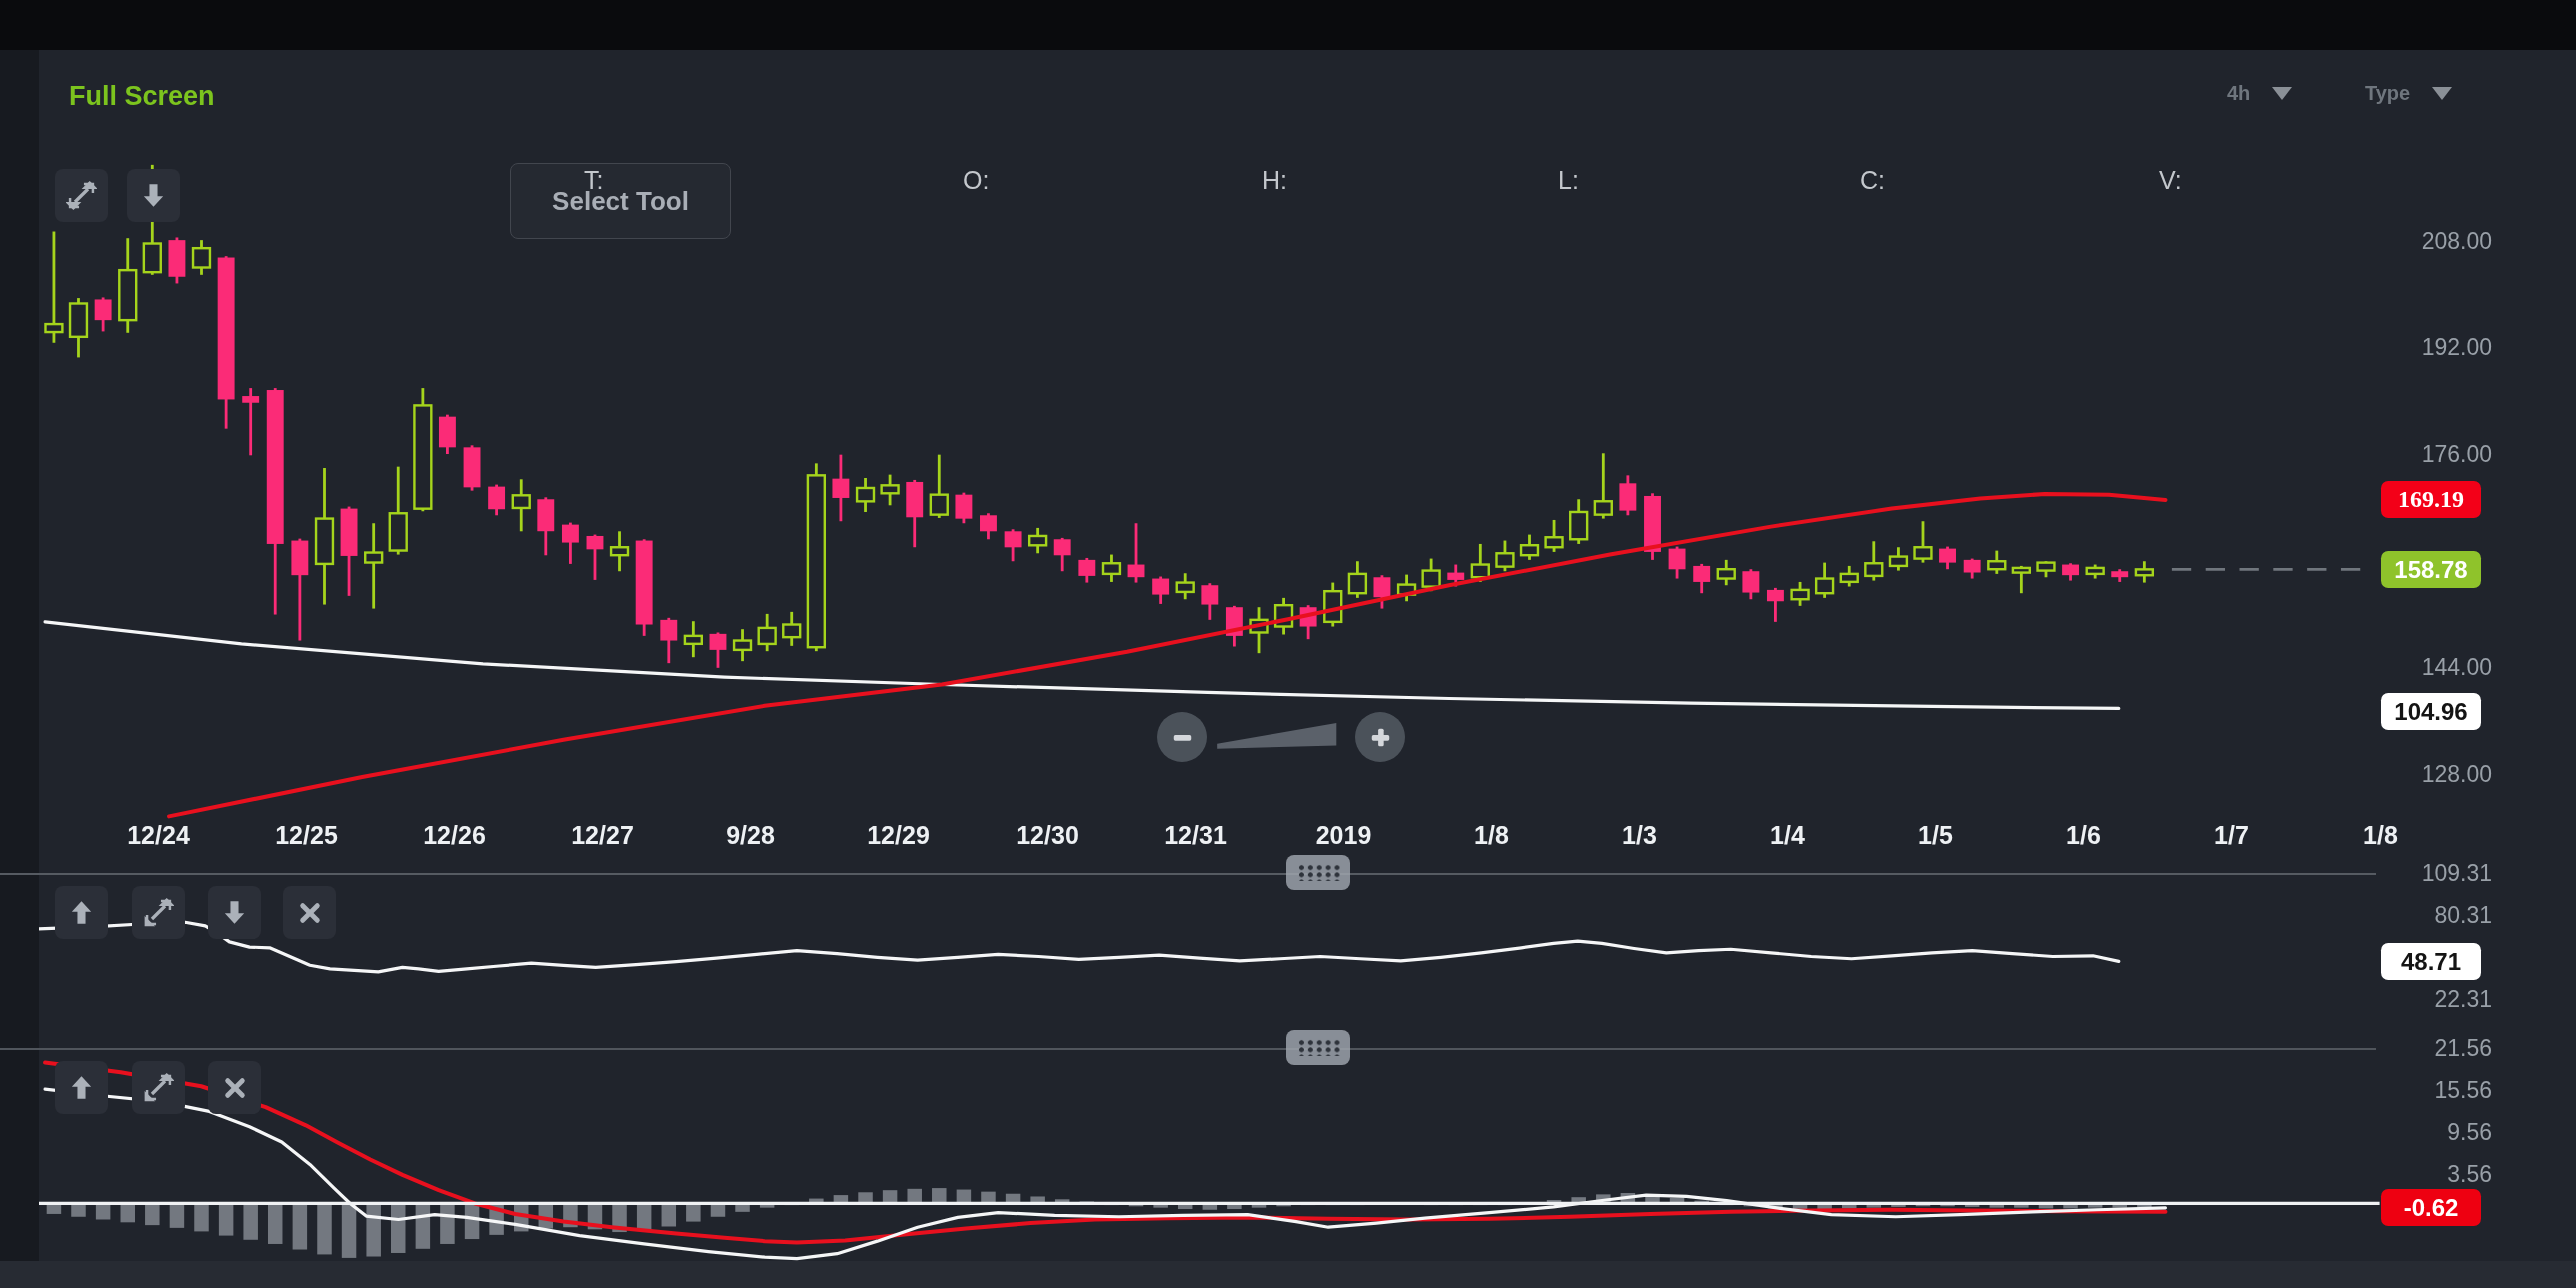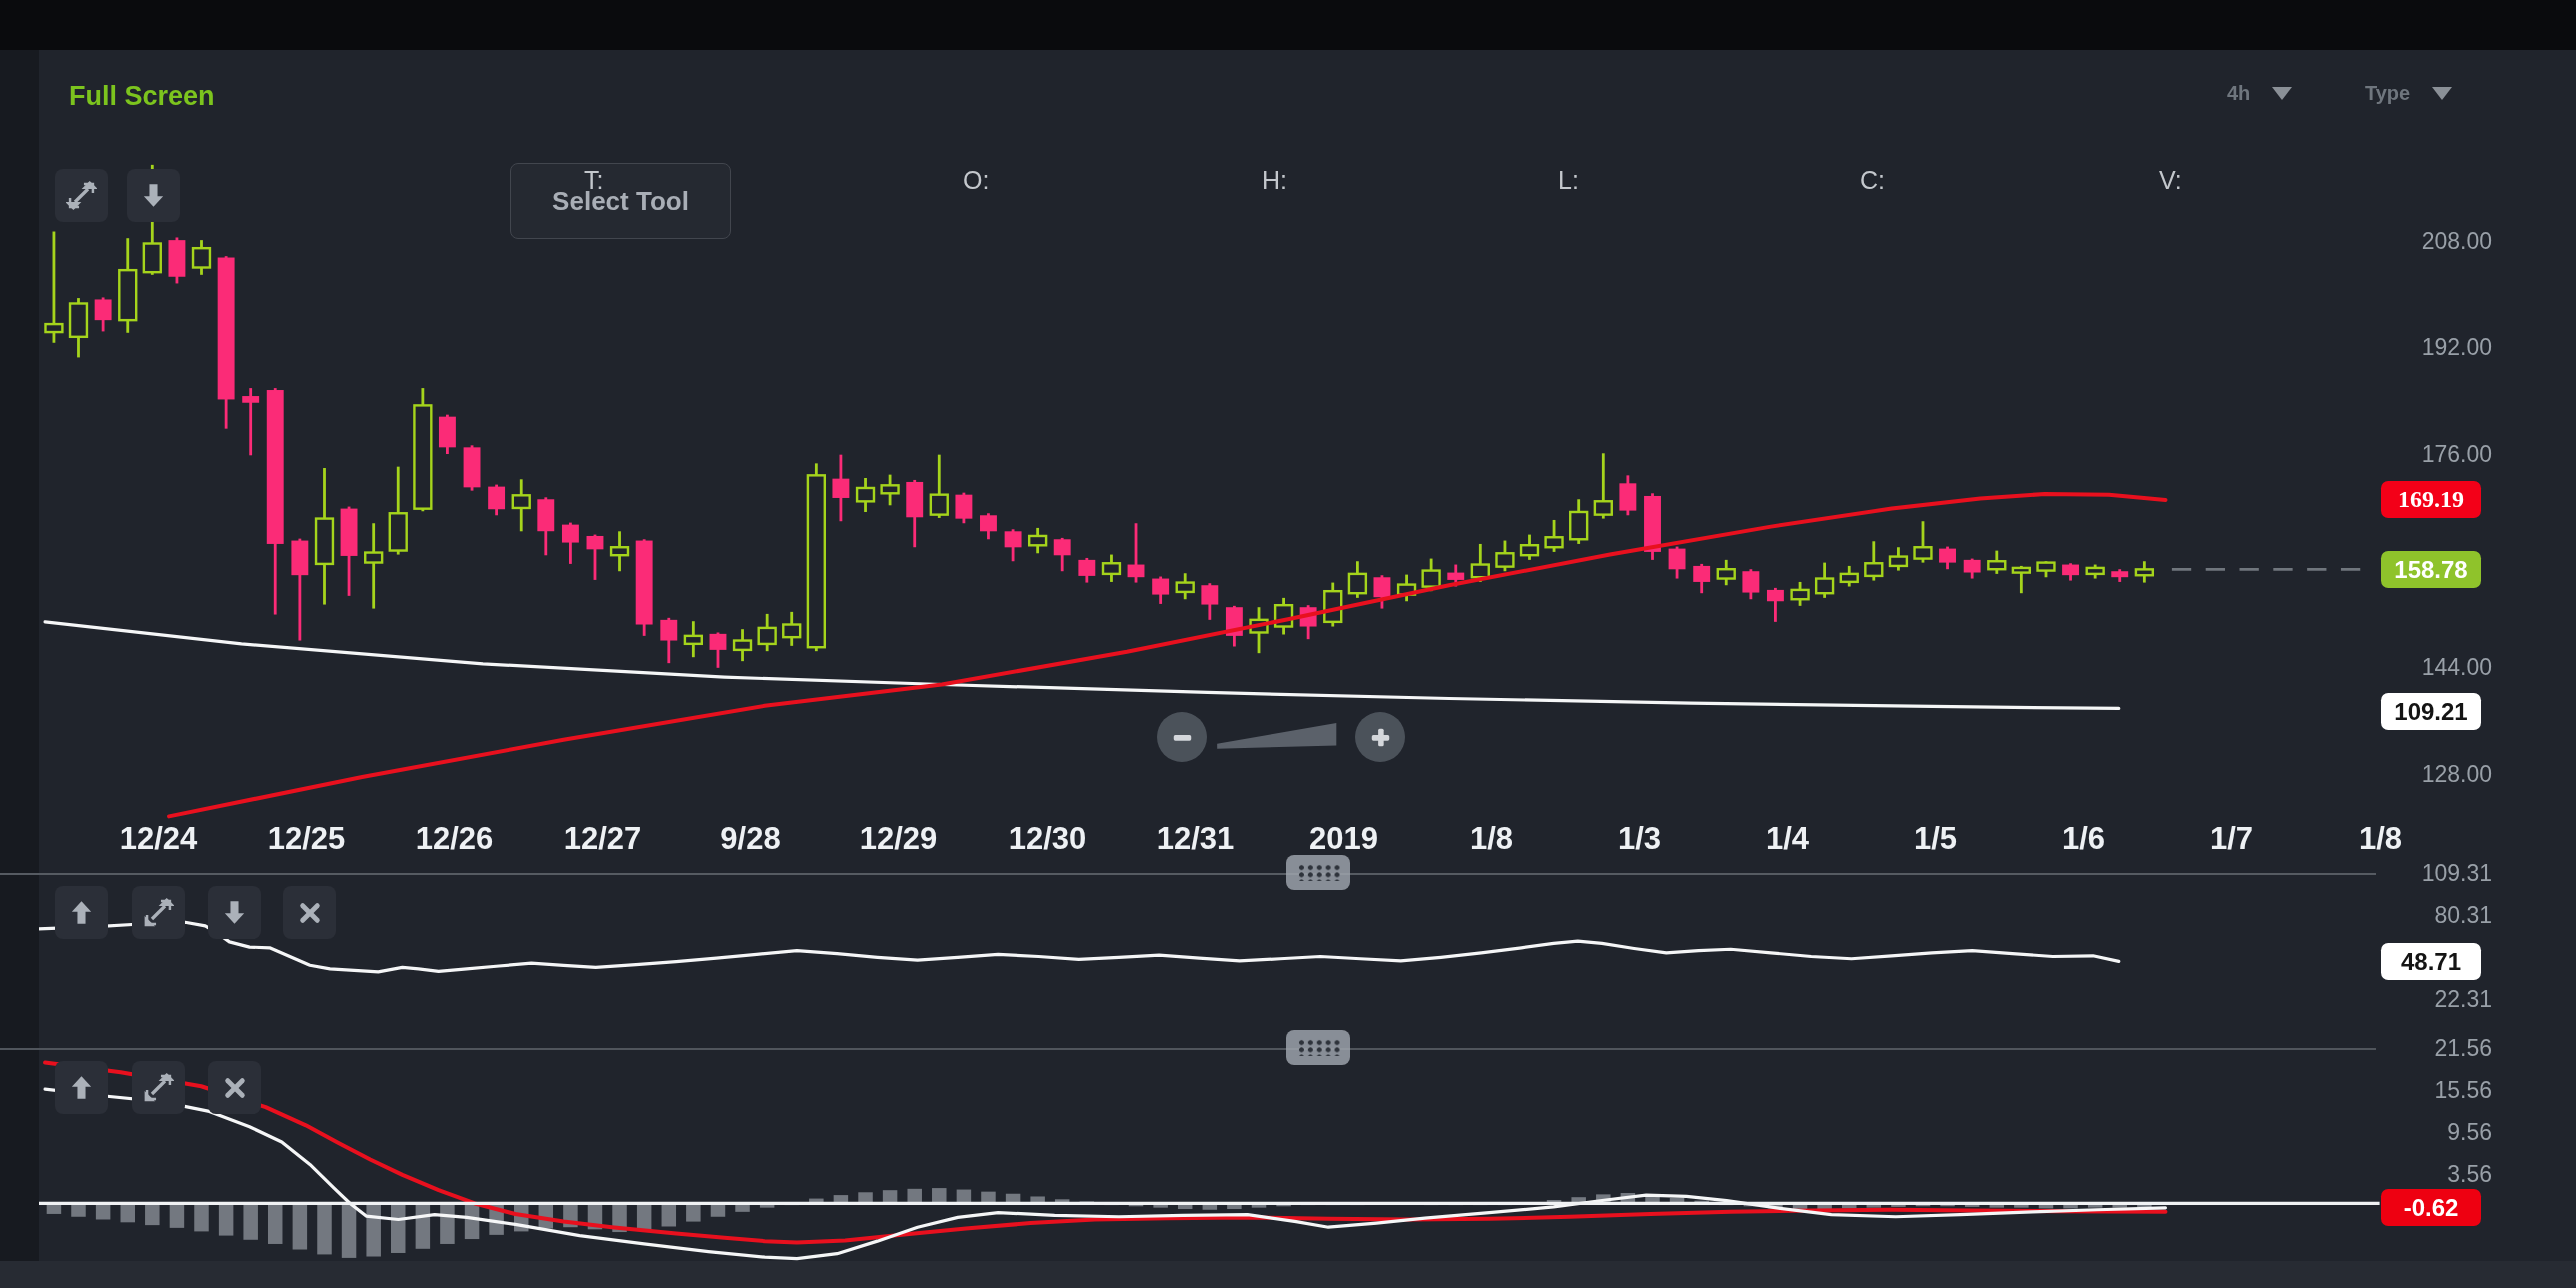--- a/index.html
+++ b/index.html
@@ -15,21 +15,21 @@
   .caret{width:0;height:0;border-left:10.5px solid transparent;border-right:10.5px solid transparent;
       border-top:13px solid #8a9097;}
   .icon-btn{position:absolute;width:53px;height:53px;border-radius:8px;background:#2b2f38;
       color:#abb1b9;display:flex;align-items:center;justify-content:center;cursor:pointer;}
   .tool-btn{position:absolute;top:163px;height:74px;border-radius:8px;border:1.6px solid #42464e;
       background:#252931;color:#a9aeb6;font-size:26px;font-weight:700;display:flex;
       align-items:center;justify-content:center;cursor:pointer;}
   .ohlc{position:absolute;top:166px;font-size:25px;color:#c3c7cc;}
   .axis-label{position:absolute;width:137px;text-align:right;font-size:23px;color:#99a0a8;}
   .date-label{position:absolute;top:821px;width:113px;margin-left:-56px;text-align:center;
-      font-size:31px;font-weight:700;color:#eef1f4;}
+      font-size:25px;font-weight:700;color:#eef1f4;}
   .badge{position:absolute;left:2381px;width:100px;height:37px;border-radius:7.2px;
       font-size:24px;font-weight:700;display:flex;align-items:center;justify-content:center;}
   .divider{position:absolute;left:0;background:#565b62;}
   .gripper{position:absolute;left:1286px;width:64px;height:35px;border-radius:8px;
       background:rgba(160,166,174,0.82);cursor:row-resize;}
   .gripper::after{content:"";position:absolute;left:10.5px;right:10.5px;top:8.9px;bottom:8.9px;
       background-image:radial-gradient(circle,#2e333b 2.1px,transparent 2.7px);
       background-size:8.9px 7.2px;}
   .zoom-btn{position:absolute;width:50px;height:50px;border-radius:50%;background:rgba(84,90,99,0.85);
       color:#d4d7db;display:flex;align-items:center;justify-content:center;cursor:pointer;}
@@ -455,21 +455,21 @@
       <div class="axis-label" style="left: 2355px; top: 902px;">80.31</div>
       <div class="axis-label" style="left: 2355px; top: 986px;">22.31</div>
       <div class="axis-label" style="left: 2355px; top: 1035px;">21.56</div>
       <div class="axis-label" style="left: 2355px; top: 1077px;">15.56</div>
       <div class="axis-label" style="left: 2355px; top: 1119px;">9.56</div>
       <div class="axis-label" style="left: 2355px; top: 1161px;">3.56</div>
     </div>
   <div id="badges">
       <div class="badge" style="top: 481px; background: rgb(243, 0, 24); color: rgb(255, 255, 255); font-family: Liberation Serif, serif;">169.19</div>
       <div class="badge" style="top: 551px; background: rgb(143, 195, 43); color: rgb(255, 255, 255);">158.78</div>
-      <div class="badge" style="top: 693px; background: rgb(255, 255, 255); color: rgb(20, 20, 20);">109.21</div>
+      <div class="badge" style="top: 693px; background: rgb(255, 255, 255); color: rgb(20, 20, 20);">104.96</div>
       <div class="badge" style="top: 943px; background: rgb(255, 255, 255); color: rgb(20, 20, 20);">48.71</div>
       <div class="badge" style="top: 1189px; background: rgb(238, 0, 17); color: rgb(255, 255, 255);">-0.62</div>
     </div>
   <div id="date-labels">
       <div class="date-label" style="left: 158px;">12/24</div>
       <div class="date-label" style="left: 306px;">12/25</div>
       <div class="date-label" style="left: 454px;">12/26</div>
       <div class="date-label" style="left: 602px;">12/27</div>
       <div class="date-label" style="left: 750px;">9/28</div>
       <div class="date-label" style="left: 898px;">12/29</div>

